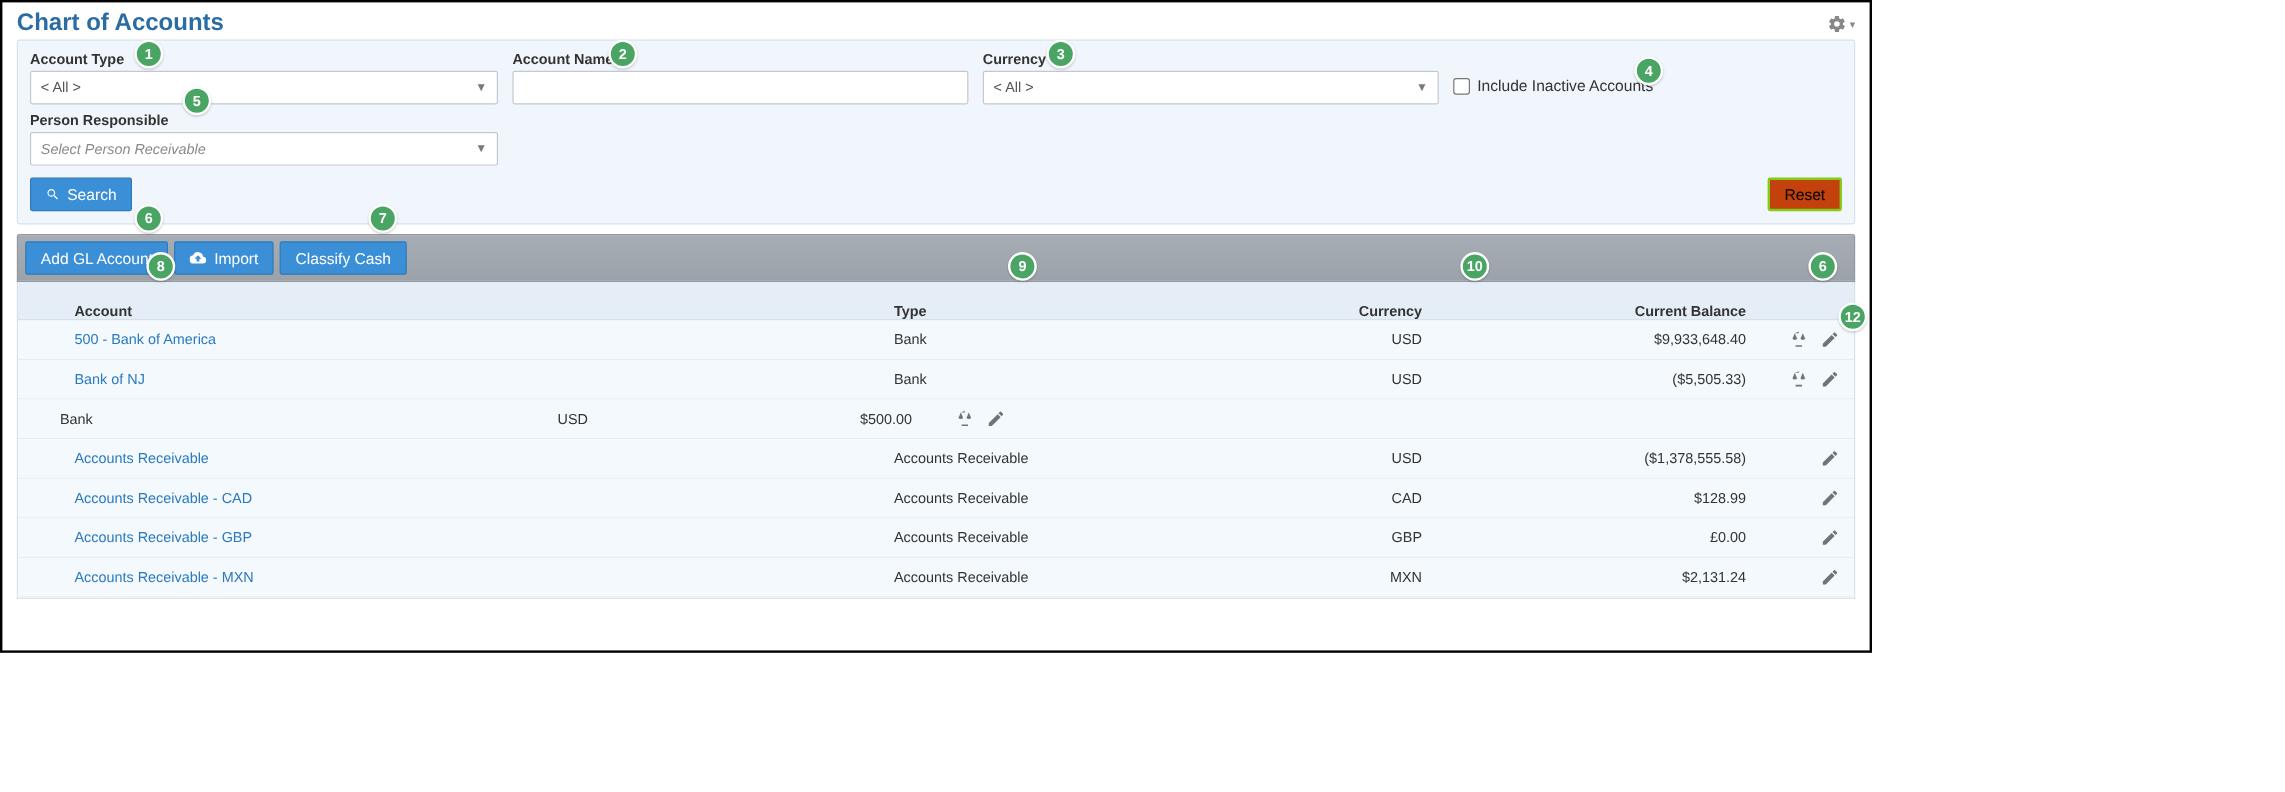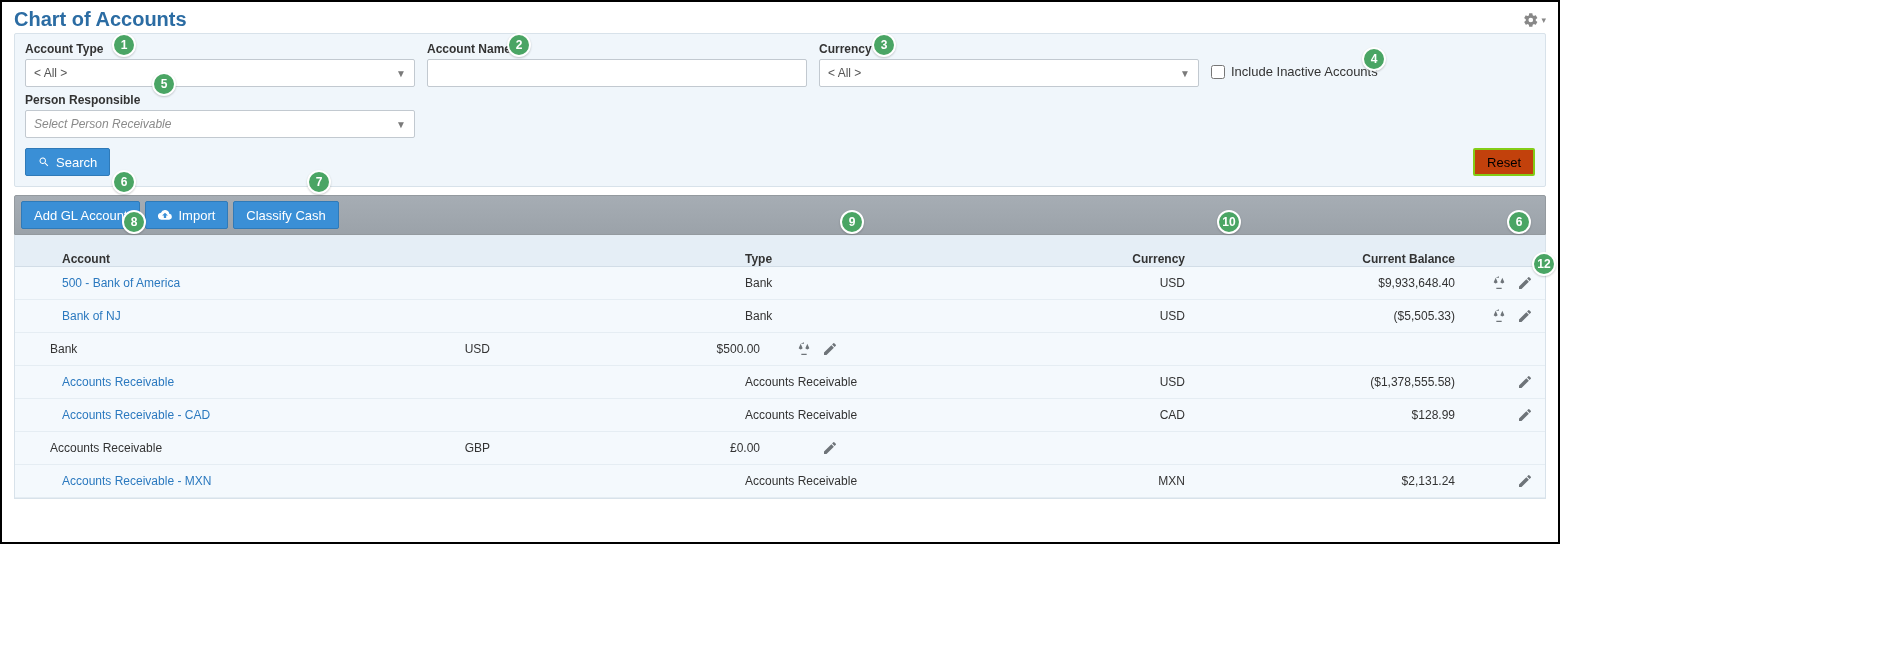--- a/index.html
+++ b/index.html
@@ -213,20 +213,21 @@
               <svg viewBox="0 0 24 24" fill="#6e7479">
                 <path d="M3,17.25V21h3.75L17.81,9.94l-3.75-3.75ZM20.71,7.04a1,1,0,0,0,0-1.41L18.37,3.29a1,1,0,0,0-1.41,0L15.13,5.12l3.75,3.75Z"></path>
               </svg>
             </span>
     </div>
         </div>
         <div class="trow">
     <div class="cell-tree">
             <div class="tree-line"></div>
           </div>
+    <div class="cell-account"><span class="account-link">Accounts Receivable - GBP</span></div>
     <div class="cell-type">Accounts Receivable</div>
     <div class="cell-currency">GBP</div>
     <div class="cell-balance">£0.00</div>
     <div class="cell-actions">
       <span style="width:16px;"></span>
       <span class="icon-btn">
               <svg viewBox="0 0 24 24" fill="#6e7479">
                 <path d="M3,17.25V21h3.75L17.81,9.94l-3.75-3.75ZM20.71,7.04a1,1,0,0,0,0-1.41L18.37,3.29a1,1,0,0,0-1.41,0L15.13,5.12l3.75,3.75Z"></path>
               </svg>
             </span>

